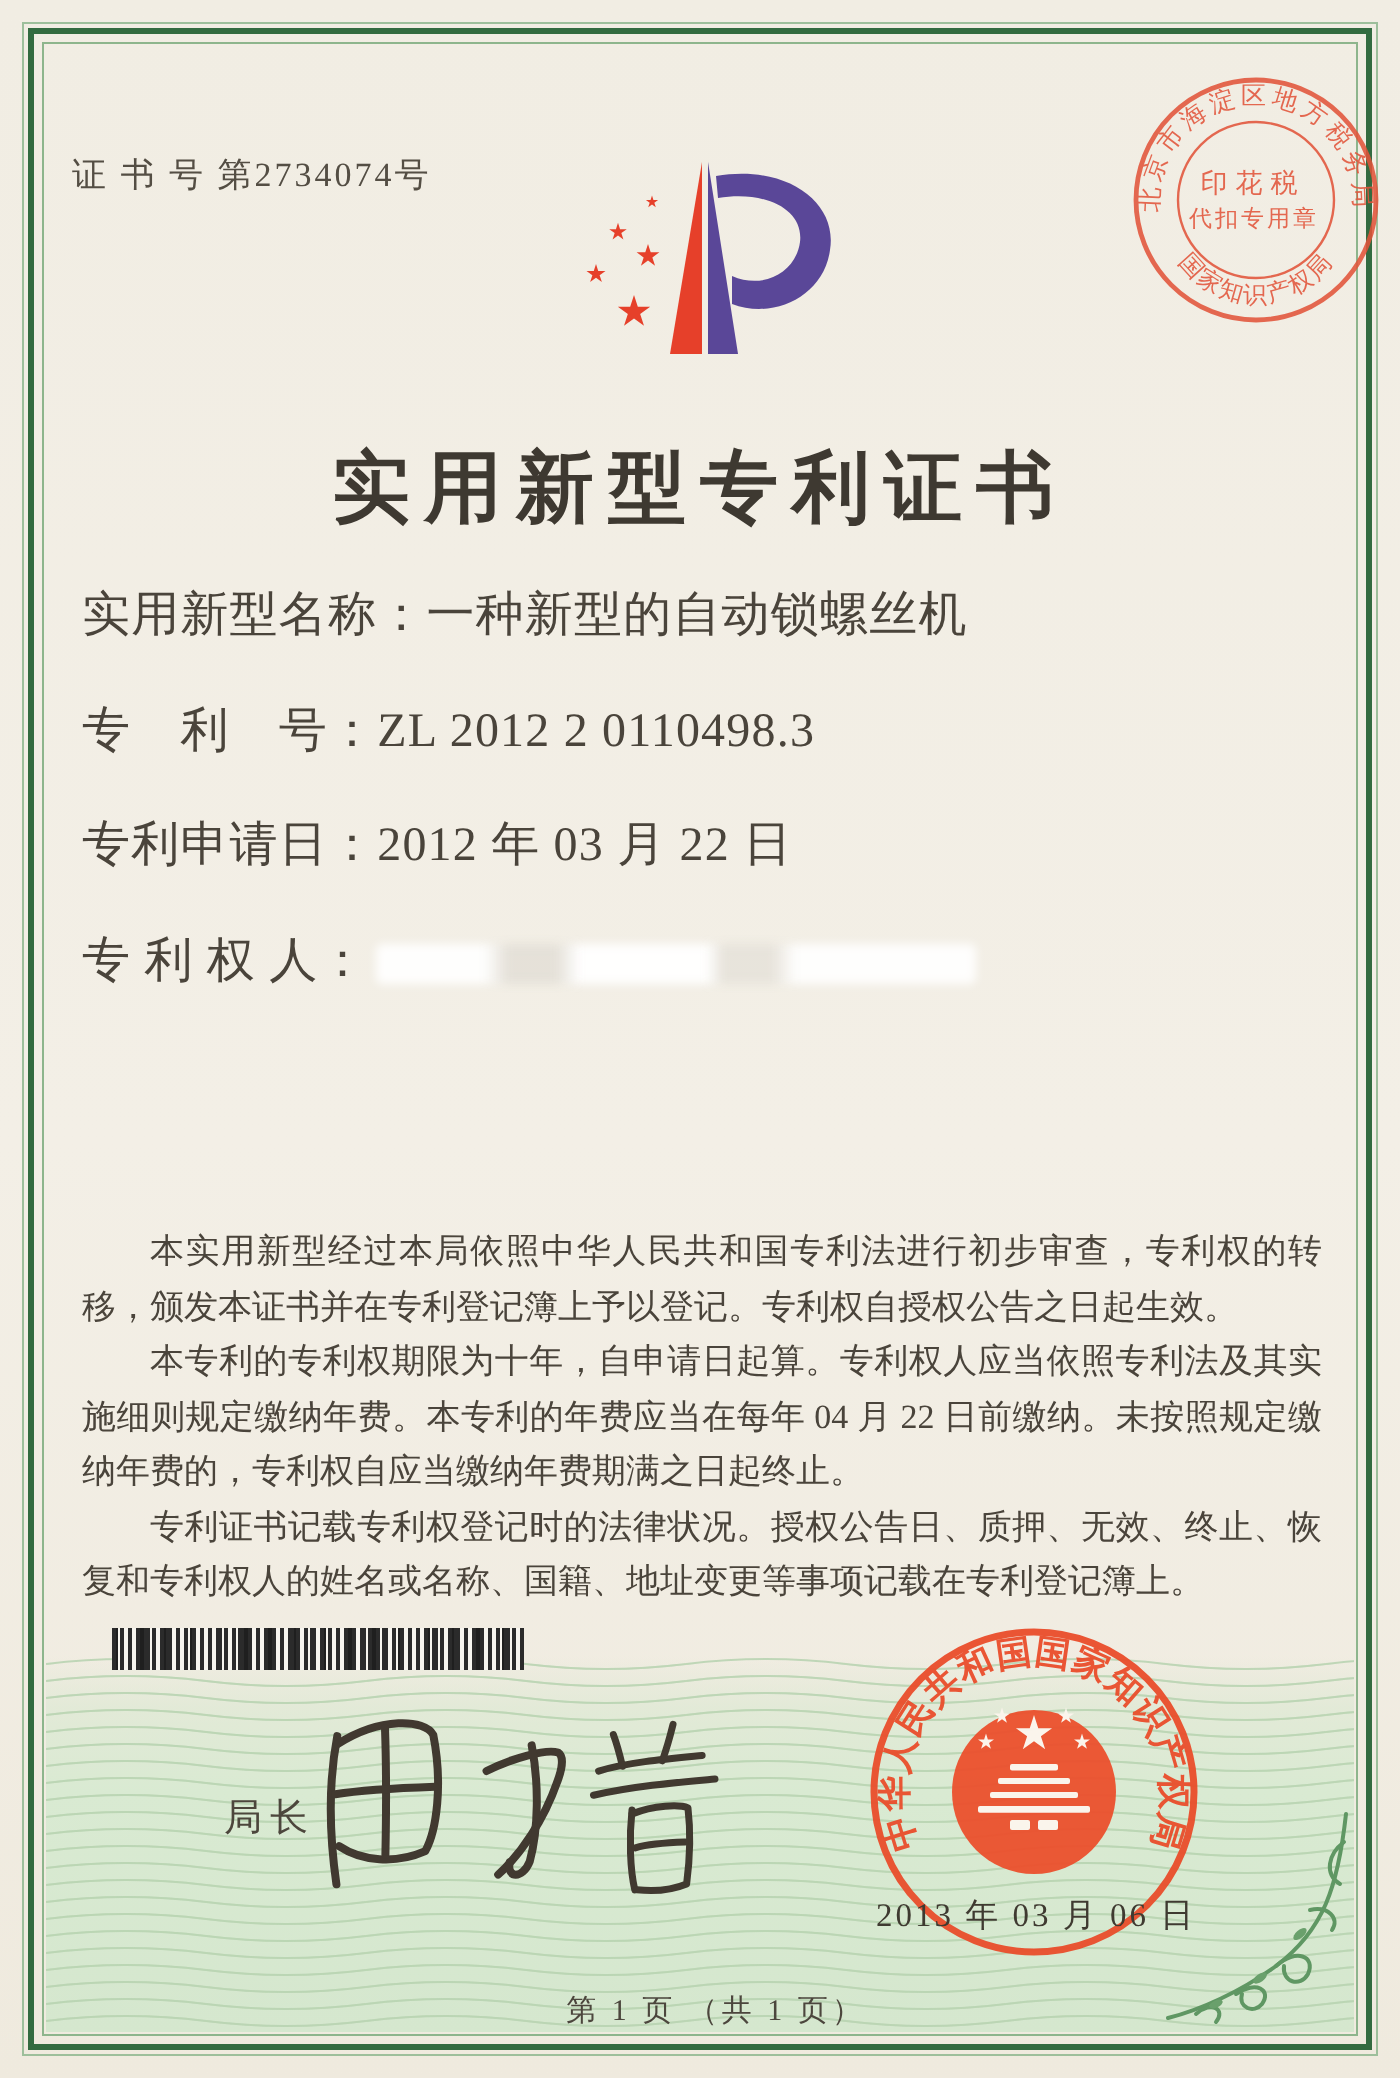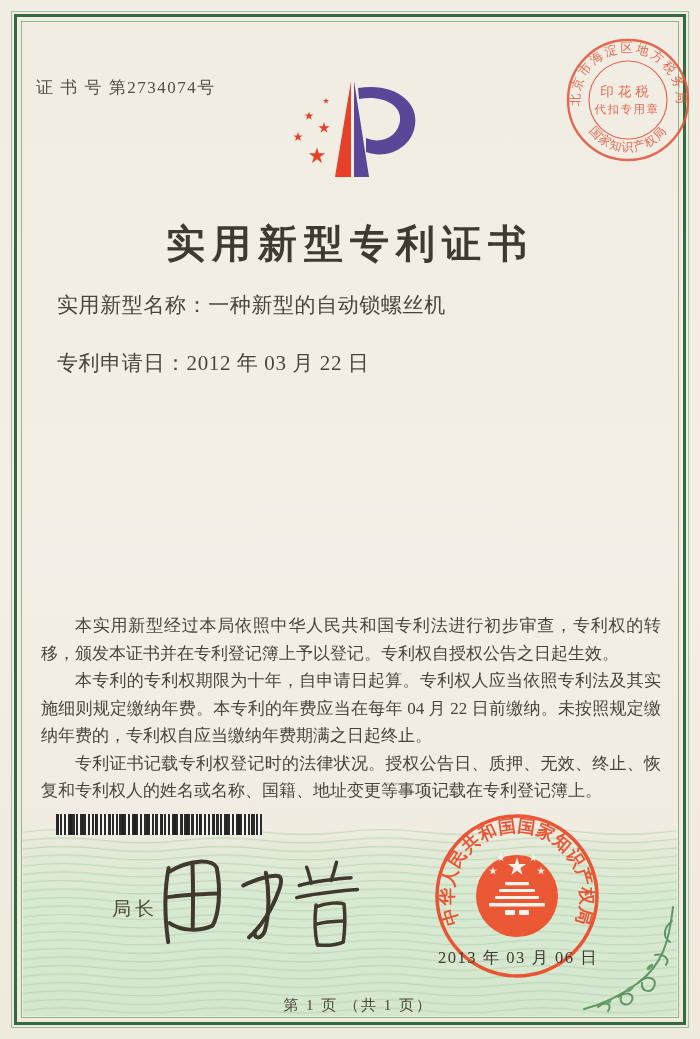--- a/index.html
+++ b/index.html
@@ -13,21 +13,21 @@
 
   .cert-no{position:absolute;left:36px;top:76px;font-size:17px;letter-spacing:1.5px;color:#544e44;z-index:2;}
 
   .tax-stamp{position:absolute;left:562px;top:33px;opacity:.87;z-index:2;}
   .logo{position:absolute;left:272px;top:76px;z-index:2;}
 
   .title{position:absolute;left:0;right:0;top:181px;text-align:center;font-size:39px;font-weight:bold;
          letter-spacing:7px;color:#3e3931;z-index:2;margin-top:36px;}
 
   .fields{position:absolute;left:41px;top:291px;right:40px;z-index:2;}
-  .field{height:57.5px;font-size:21px;letter-spacing:.6px;color:#4a443b;white-space:nowrap;margin-left:16px;}
+  .field{height:57.5px;font-size:24px;letter-spacing:.6px;color:#4a443b;white-space:nowrap;}
   .smudge{display:inline-block;vertical-align:middle;width:300px;height:20px;margin-left:4px;border-radius:3px;
           background:linear-gradient(90deg,rgba(255,255,255,.92) 0 18%,rgba(226,222,214,.85) 22% 30%,
           rgba(255,255,255,.95) 34% 55%,rgba(229,225,217,.85) 58% 66%,rgba(255,255,255,.9) 70% 100%);
           filter:blur(2.5px);}
 
   .paras{position:absolute;left:41px;right:39px;top:612px;font-size:17px;line-height:27.5px;
          text-align:justify;color:#4a443b;z-index:2;}
   .paras p{margin:0;text-indent:2em;}
 
   .barcode{position:absolute;left:56px;top:814px;width:206px;height:21px;z-index:2;
@@ -121,21 +121,23 @@
       <use href="#st" transform="translate(52,52) scale(6)"></use>
       <use href="#st" transform="translate(26,61) scale(5)"></use>
       <use href="#st" transform="translate(45,80) scale(8.5)"></use>
     </g>
   </svg>
 
   <div class="title">实用新型专利证书</div>
 
   <div class="fields">
     <div class="field"><span>实用新型名称：</span><span>一种新型的自动锁螺丝机</span></div>
+    <div class="field"><span>专　利　号：</span><span>ZL 2012 2 0110498.3</span></div>
     <div class="field"><span>专利申请日：</span><span>2012 年 03 月 22 日</span></div>
+    <div class="field"><span>专 利 权 人：</span><span class="smudge"></span></div>
   </div>
 
   <div class="paras">
     <p>本实用新型经过本局依照中华人民共和国专利法进行初步审查，专利权的转移，颁发本证书并在专利登记簿上予以登记。专利权自授权公告之日起生效。</p>
     <p>本专利的专利权期限为十年，自申请日起算。专利权人应当依照专利法及其实施细则规定缴纳年费。本专利的年费应当在每年 04 月 22 日前缴纳。未按照规定缴纳年费的，专利权自应当缴纳年费期满之日起终止。</p>
     <p>专利证书记载专利权登记时的法律状况。授权公告日、质押、无效、终止、恢复和专利权人的姓名或名称、国籍、地址变更等事项记载在专利登记簿上。</p>
   </div>
 
   <div class="barcode"></div>
 

